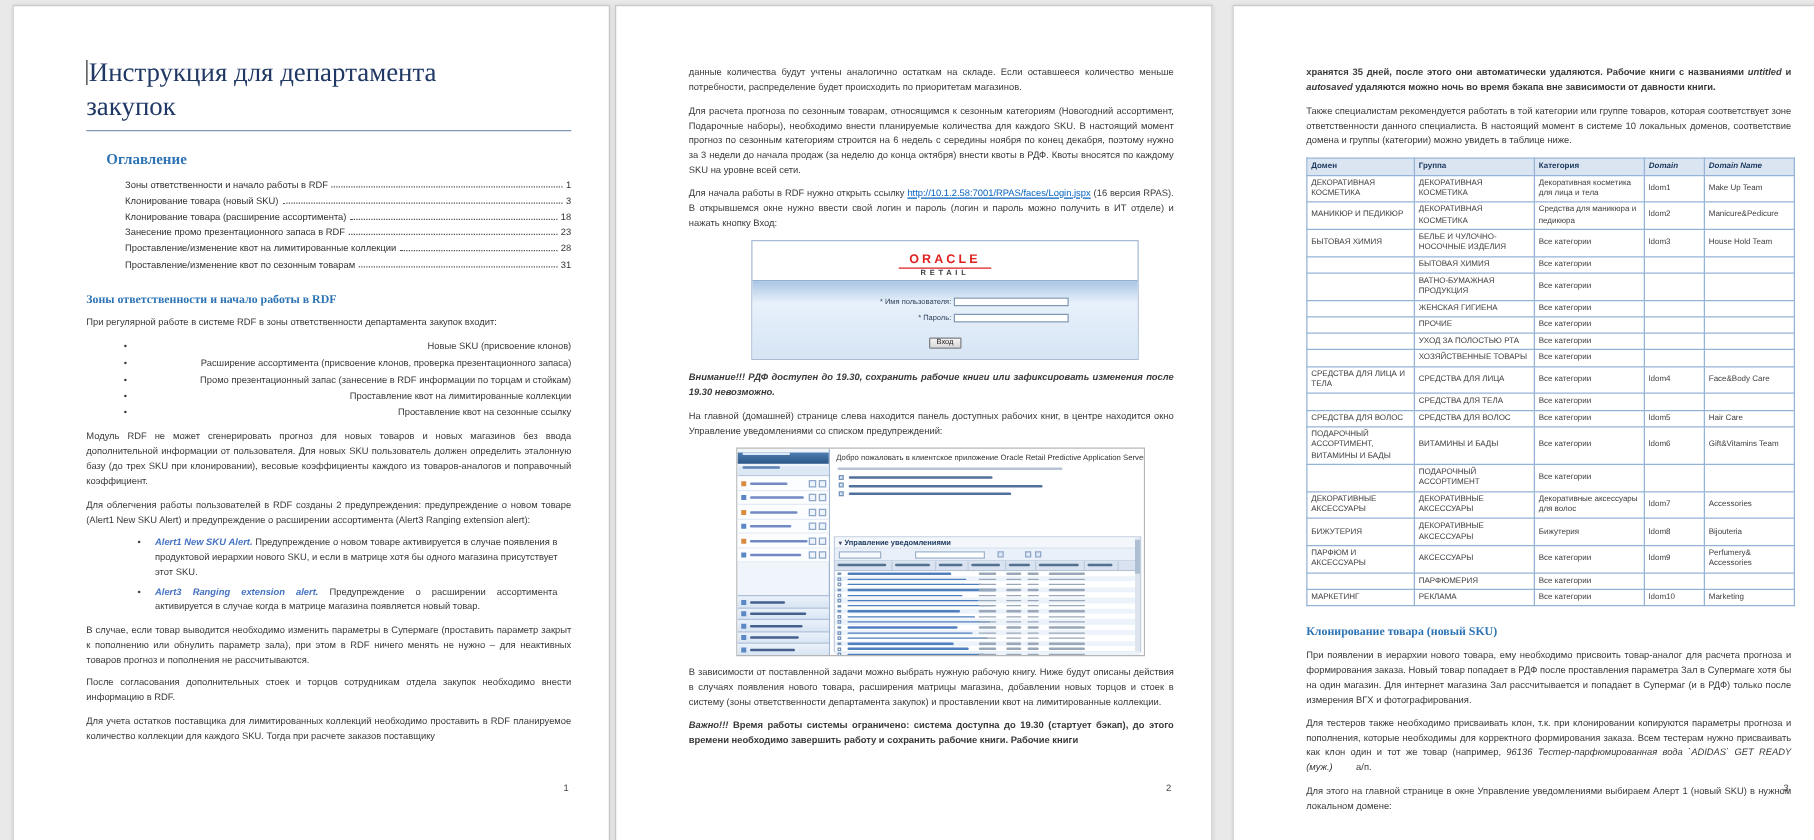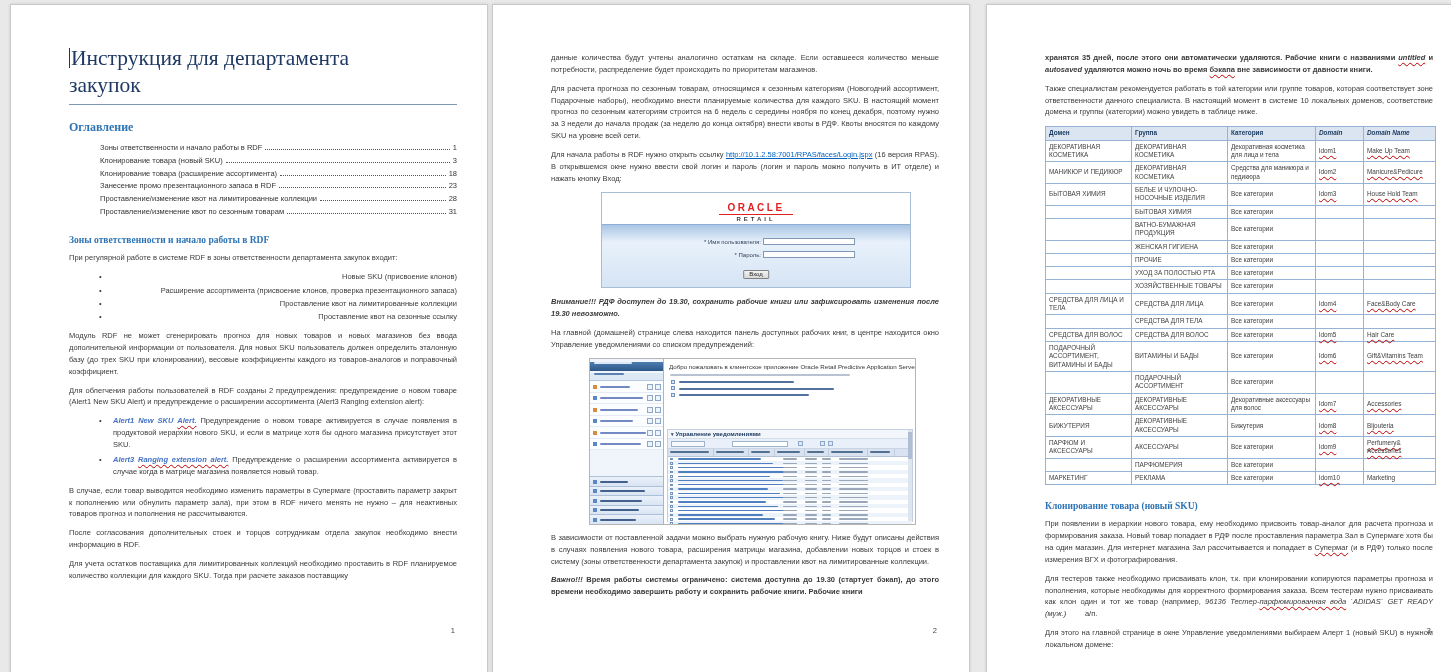--- a/index.html
+++ b/index.html
@@ -10,39 +10,39 @@
   #p1{left:10px} #p2{left:492px} #p3{left:986px}
   .pagenum { position:absolute; top:621px; right:32px; font-size:7.5px; color:#444; }
 
   p.body { font-size:7.5px; line-height:1.58; color:#3a3a3a; margin:7px 0; text-align:justify; }
   .title-wrap { border-bottom:1px solid #7e97b3; padding-bottom:6px; }
   .title { font-family:"Liberation Serif",serif; font-size:21.5px; line-height:1.24;
            color:#1f3864; max-width:348px; font-weight:normal; }
   .caret { display:inline-block; width:1px; height:20px; background:#333; margin-right:1px; vertical-align:-3px; }
 
   .toc-heading { font-family:"Liberation Serif",serif; font-size:12px; font-weight:bold;
-                 color:#2e74b5; margin:15px 0 7px; }
+                 color:#2e74b5; margin:15px 16px 7px; }
   .toc-item { display:flex; align-items:baseline; font-size:7.5px; color:#333;
               line-height:12.7px; padding-left:31px; }
   .toc-label { white-space:nowrap; }
   .toc-dots { flex:1; border-bottom:1px dotted #555; margin:0 3px 2px; }
 
   h2.h { font-family:"Liberation Serif",serif; font-size:9.5px; color:#2e74b5;
          margin:16px 0 4px; font-weight:bold; }
 
   ul.blist { list-style:none; margin:6px 0; }
   ul.blist li { font-size:7.5px; line-height:13.2px; color:#3a3a3a; padding-left:44px; position:relative;text-align:right; }
   ul.blist li::before { content:"•"; position:absolute; left:30px; }
   ul.alist { list-style:none; margin:5px 0; }
-  ul.alist li { margin:4px 0; line-height:1.56; font-size:7.5px; padding-left:44px;
+  ul.alist li { margin:4px 11px; line-height:1.56; font-size:7.5px; padding-left:44px;
                 position:relative; text-align:justify; color:#3a3a3a; }
   ul.alist li::before { content:"•"; position:absolute; left:30px; }
 
   .lead { color:#4472c4; font-weight:bold; font-style:italic; }
-  .sq { text-decoration:underline; text-decoration-style:wavy; text-decoration-color:#c00000;
+  .sq { text-decoration-style:wavy; text-decoration-color:#c00000;
         text-decoration-thickness:1px; text-underline-offset:1.5px; }
   .it { font-style:italic; }
   .warnA { color:#2e74b5; font-weight:bold; font-style:italic; }
   .warnB { color:#1f4e79; font-weight:bold; }
   a.doclink { color:#0563c1; }
 
   
   .shot-login { width:310px; height:96px; margin:8px 0 8px 50px; border:1px solid #a8bcd4; background:#fff; }
   .lg-top { height:31px; text-align:center; padding-top:4px; }
   .lg-oracle { display:inline-block; font-size:10px; font-weight:bold; color:#e01f1f;
@@ -152,20 +152,21 @@
         <span class="toc-dots"></span>
         <span class="toc-num">31</span>
       </div>
     </div>
 
   <h2 class="h">Зоны ответственности и начало работы в RDF</h2>
   <p class="body">При регулярной работе в системе RDF в зоны ответственности департамента закупок входит:</p>
   <ul class="blist">
       <li>Новые SKU (присвоение клонов)</li>
       <li>Расширение ассортимента (присвоение клонов, проверка презентационного запаса)</li>
+      <li>Промо презентационный запас (занесение в RDF информации по торцам и стойкам)</li>
       <li>Проставление квот на лимитированные коллекции</li>
       <li>Проставление квот на сезонные ссылку</li>
     </ul>
   <p class="body">Модуль RDF не может сгенерировать прогноз для новых товаров и новых магазинов без ввода дополнительной информации от пользователя. Для новых SKU пользователь должен определить эталонную базу (до трех SKU при клонировании), весовые коэффициенты каждого из товаров-аналогов и поправочный коэффициент.</p>
   <p class="body">Для облегчения работы пользователей в RDF созданы 2 предупреждения: предупреждение о новом товаре (Alert1 New SKU Alert) и предупреждение о расширении ассортимента (Alert3 Ranging extension alert):</p>
   <ul class="alist">
     <li><span class="lead">Alert1 New SKU</span> <span class="lead sq">Alert.</span> <span>Предупреждение о новом товаре активируется в случае появления в продуктовой иерархии нового SKU, и если в матрице хотя бы одного магазина присутствует этот SKU.</span></li>
     <li><span class="lead">Alert3</span> <span class="lead sq">Ranging extension alert.</span> <span>Предупреждение о расширении ассортимента активируется в случае когда в матрице магазина появляется новый товар.</span></li>
   </ul>
   <p class="body">В случае, если товар выводится необходимо изменить параметры в Супермаге (проставить параметр закрыт к пополнению или обнулить параметр зала), при этом в RDF ничего менять не нужно – для неактивных товаров прогноз и пополнения не рассчитываются.</p>

